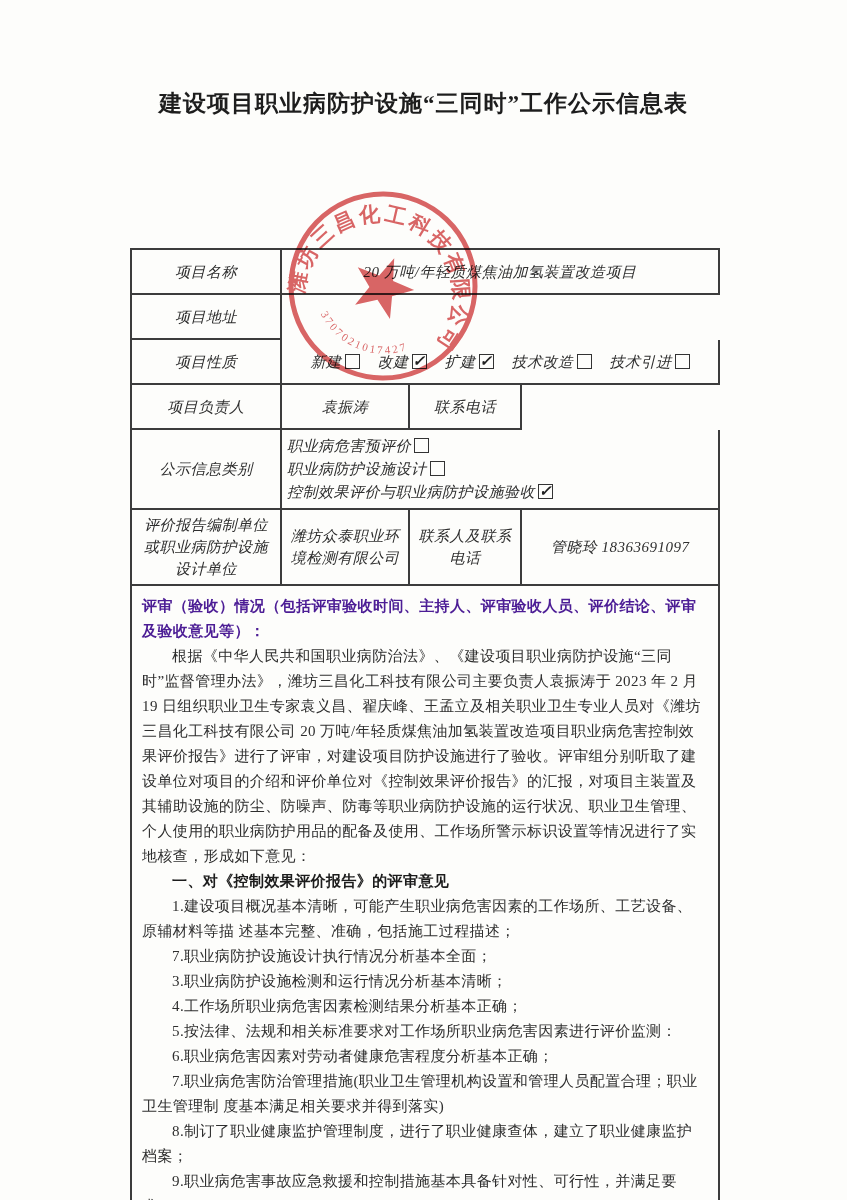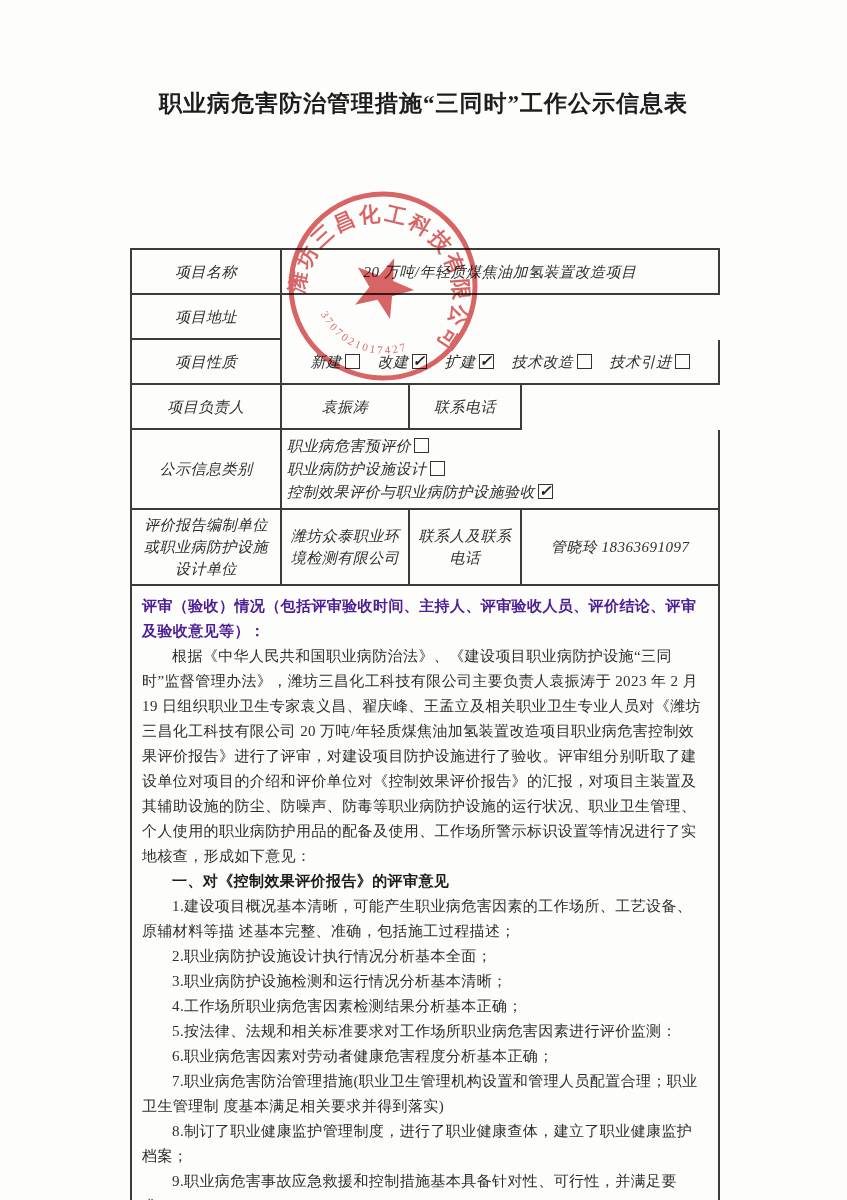--- a/index.html
+++ b/index.html
@@ -94,21 +94,21 @@
     opacity:0.78;
     mix-blend-mode:multiply;
     pointer-events:none;
   }
 </style>
 </head>
 <body>
 
 <div class="page">
 
-  <h1 class="doc-title">职业病危害防治管理措施“三同时”工作公示信息表</h1>
+  <h1 class="doc-title">建设项目职业病防护设施“三同时”工作公示信息表</h1>
 
   <div class="info-table">
 
     <div class="row row-2col">
       <div class="cell label r-std">项目名称</div>
       <div class="cell r-std">20 万吨/年轻质煤焦油加氢装置改造项目</div>
     </div>
 
     <div class="row row-2col">
       <div class="cell label r-std">项目地址</div>
@@ -146,21 +146,21 @@
       <div class="cell r-tall">联系人及联系电话</div>
       <div class="cell r-tall">管晓玲 18363691097</div>
     </div>
 
     <div class="row row-1col">
       <div class="review-cell">
         <div class="review-heading">评审（验收）情况（包括评审验收时间、主持人、评审验收人员、评价结论、评审及验收意见等）：</div>
         <div class="review-para">根据《中华人民共和国职业病防治法》、《建设项目职业病防护设施“三同时”监督管理办法》，潍坊三昌化工科技有限公司主要负责人袁振涛于 2023 年 2 月 19 日组织职业卫生专家袁义昌、翟庆峰、王孟立及相关职业卫生专业人员对《潍坊三昌化工科技有限公司 20 万吨/年轻质煤焦油加氢装置改造项目职业病危害控制效果评价报告》进行了评审，对建设项目防护设施进行了验收。评审组分别听取了建设单位对项目的介绍和评价单位对《控制效果评价报告》的汇报，对项目主装置及其辅助设施的防尘、防噪声、防毒等职业病防护设施的运行状况、职业卫生管理、个人使用的职业病防护用品的配备及使用、工作场所警示标识设置等情况进行了实地核查，形成如下意见：</div>
         <div class="review-section">一、对《控制效果评价报告》的评审意见</div>
         <div class="review-item">1.建设项目概况基本清晰，可能产生职业病危害因素的工作场所、工艺设备、原辅材料等描 述基本完整、准确，包括施工过程描述；</div>
-        <div class="review-item">2.职业病防护设施设计执行情况分析基本全面；</div>
+        <div class="review-item">7.职业病防护设施设计执行情况分析基本全面；</div>
         <div class="review-item">3.职业病防护设施检测和运行情况分析基本清晰；</div>
         <div class="review-item">4.工作场所职业病危害因素检测结果分析基本正确；</div>
         <div class="review-item">5.按法律、法规和相关标准要求对工作场所职业病危害因素进行评价监测：</div>
         <div class="review-item">6.职业病危害因素对劳动者健康危害程度分析基本正确；</div>
         <div class="review-item">7.职业病危害防治管理措施(职业卫生管理机构设置和管理人员配置合理；职业卫生管理制 度基本满足相关要求并得到落实)</div>
         <div class="review-item">8.制订了职业健康监护管理制度，进行了职业健康查体，建立了职业健康监护档案；</div>
         <div class="review-item">9.职业病危害事故应急救援和控制措施基本具备针对性、可行性，并满足要求；</div>
 
       </div>
     </div>

